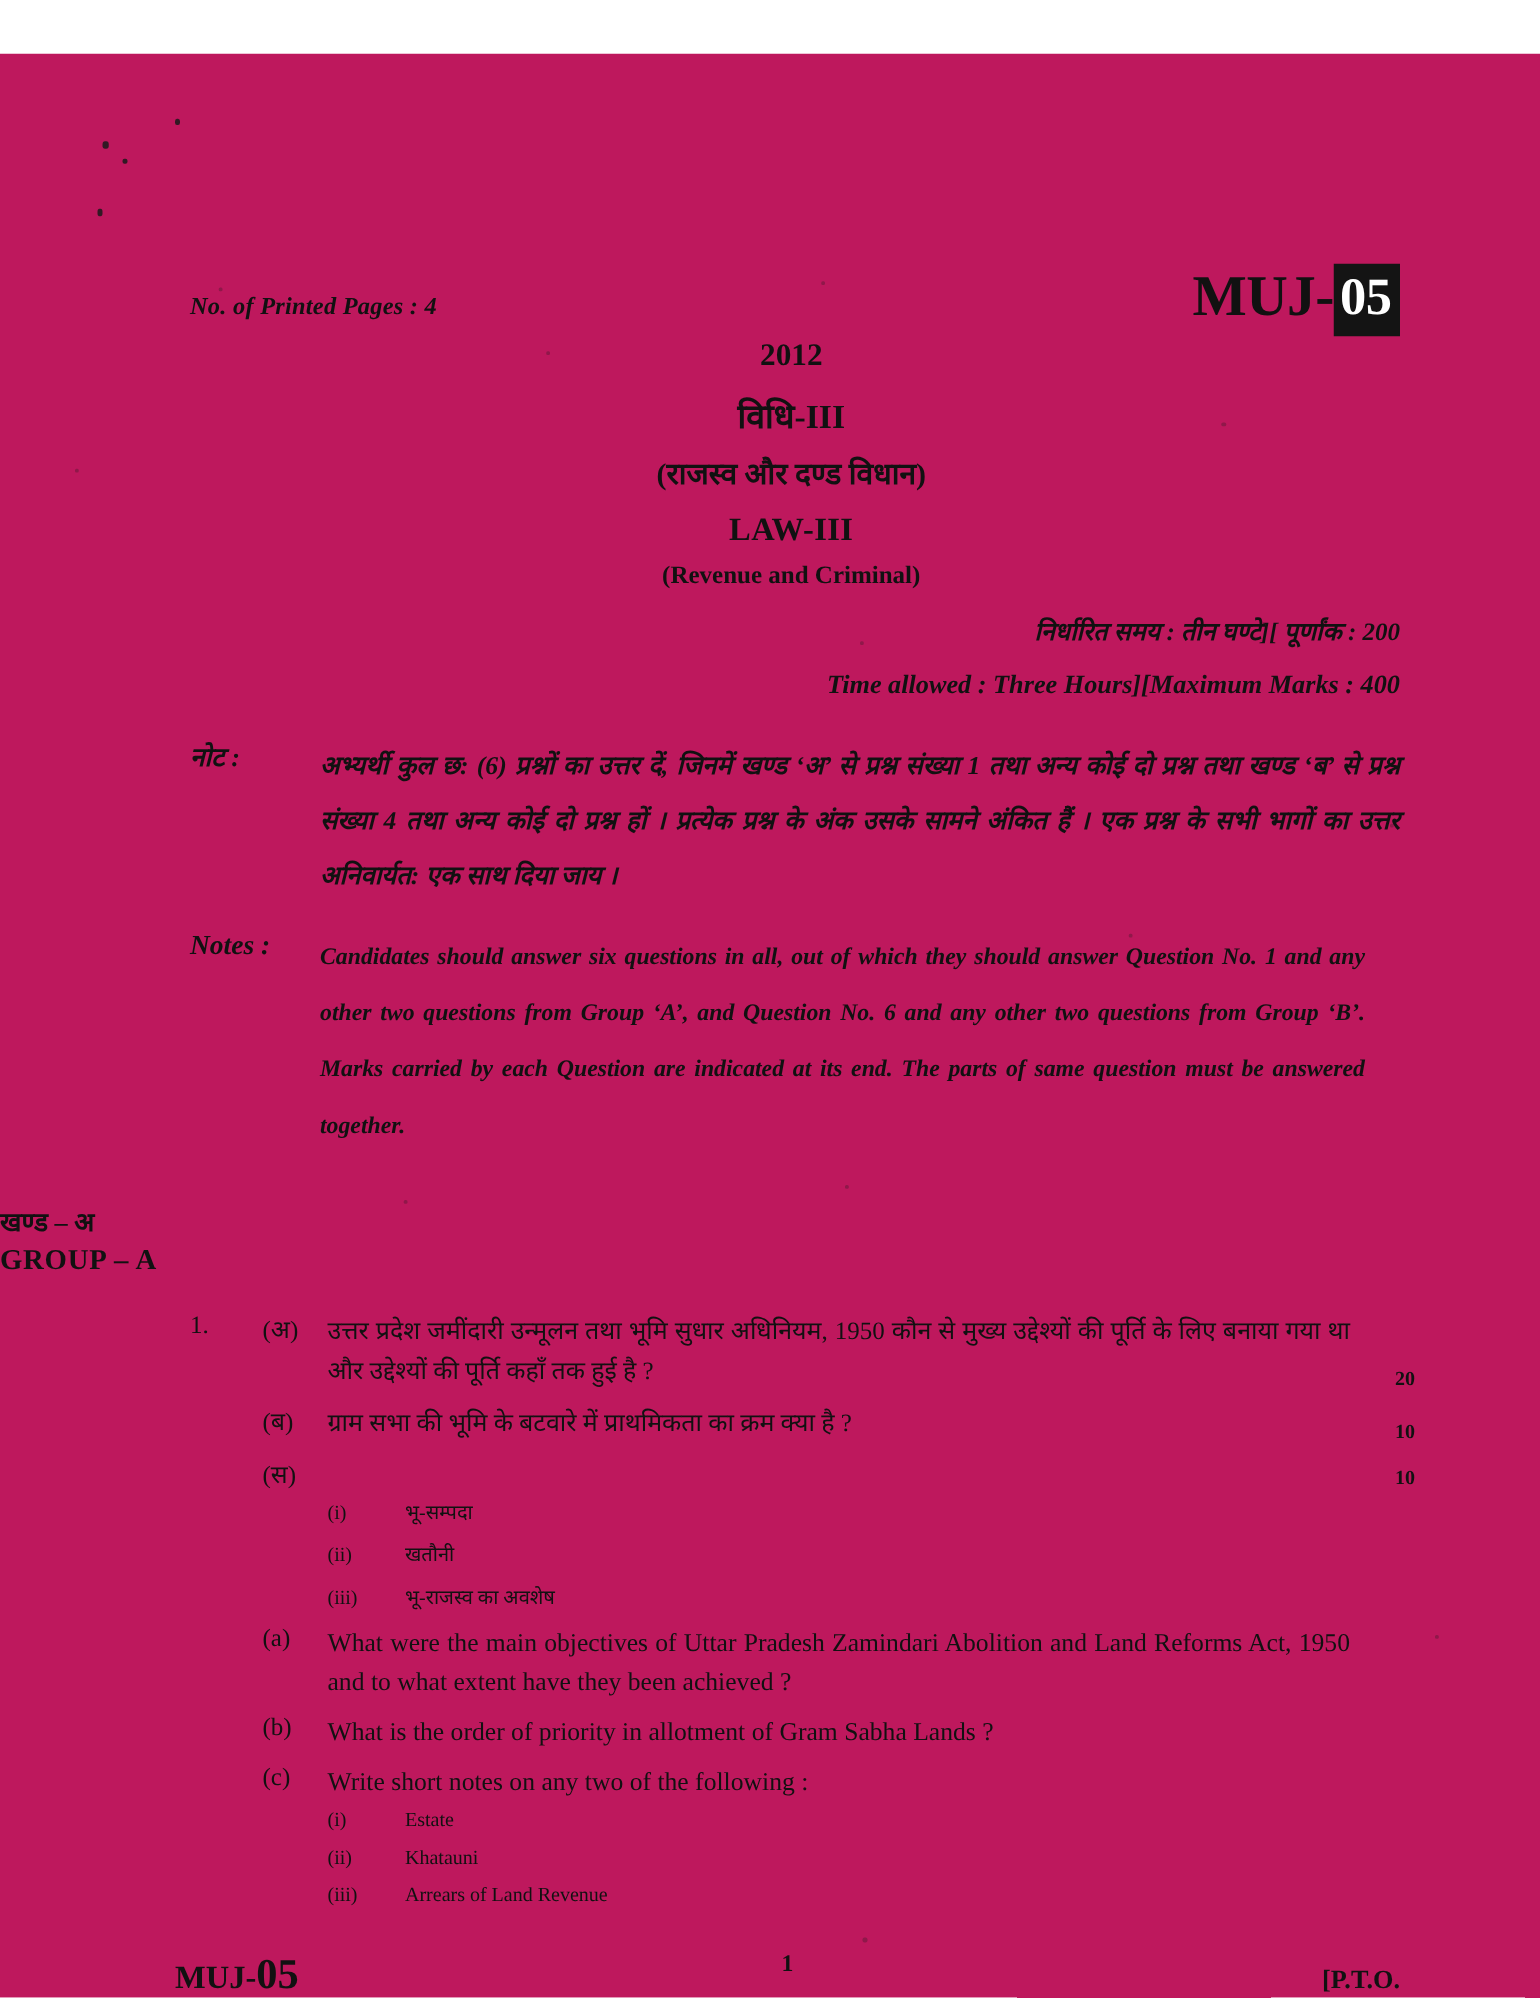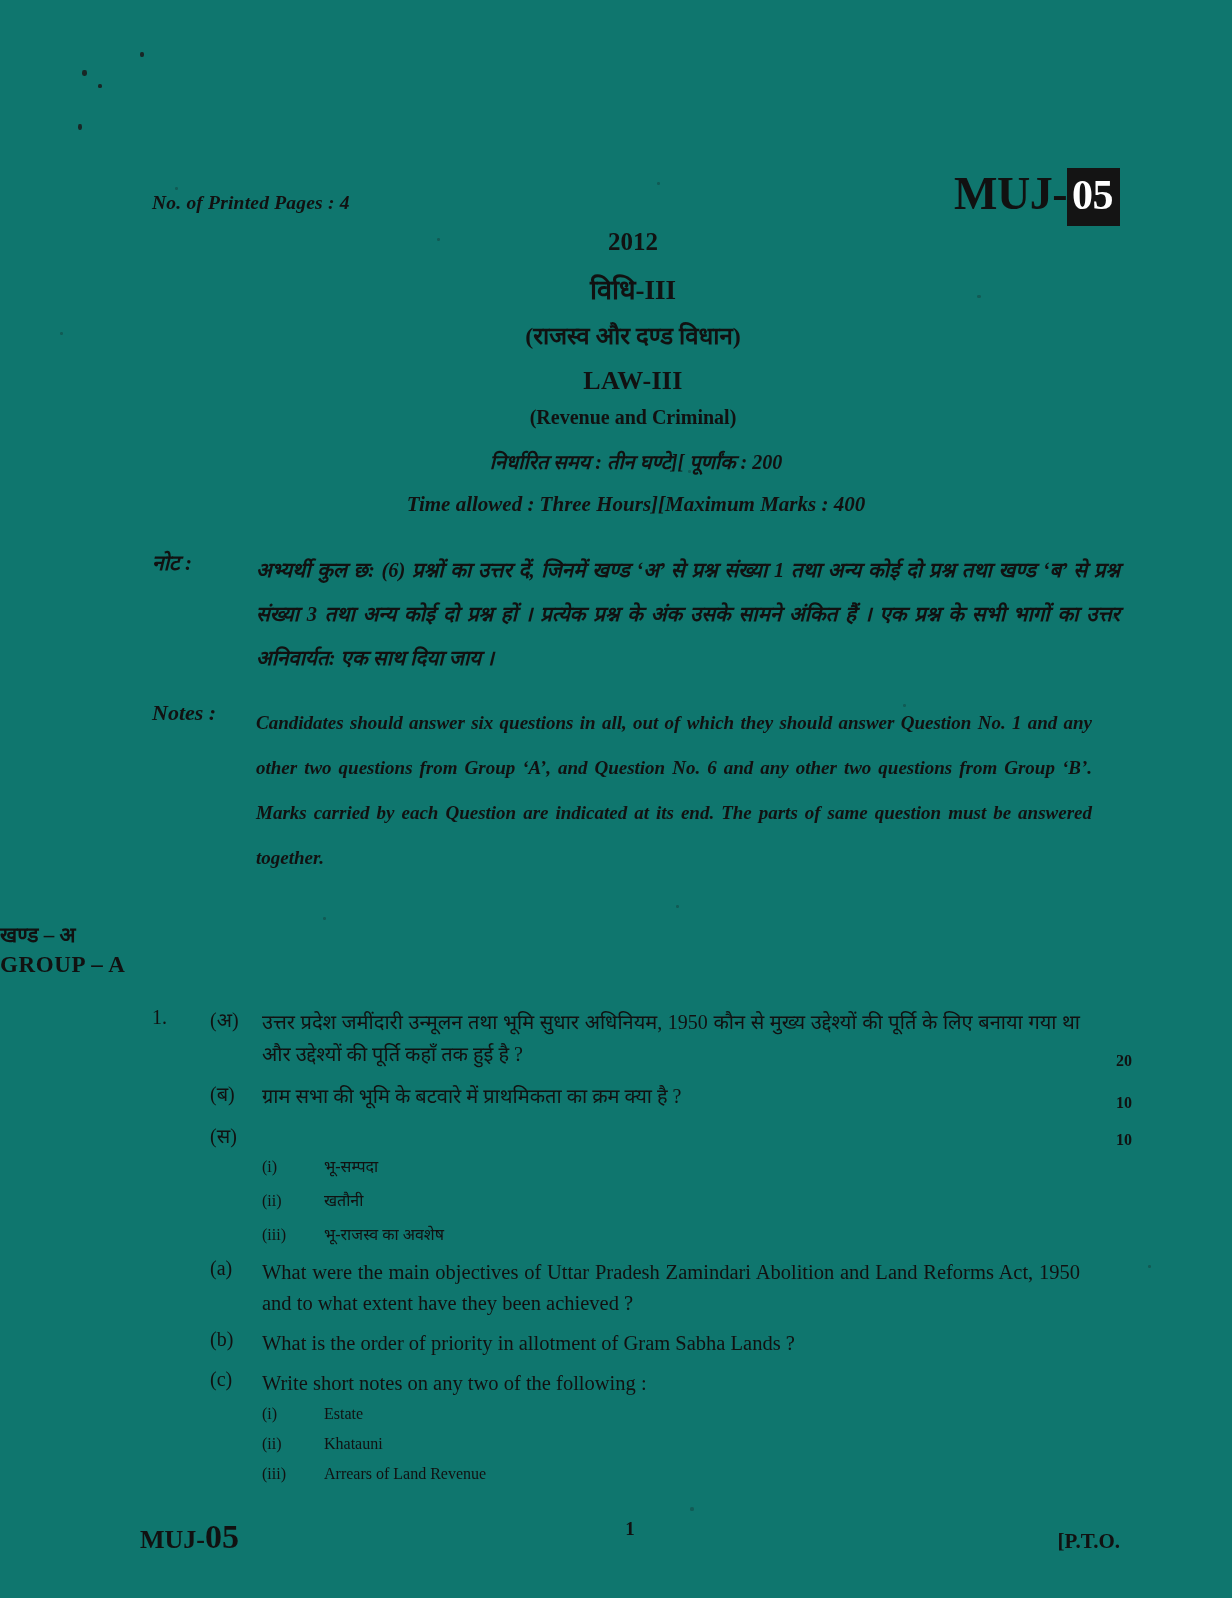--- a/index.html
+++ b/index.html
@@ -13,21 +13,22 @@
     position: relative;
     font-family: "Liberation Serif", "DejaVu Serif", serif;
     color: #111111;
     overflow: hidden;
   }
 
   
   #page {
     position: absolute;
     inset: 0;
-    background: #0f766e;
+    background: #be185d;
+    margin-top: 43px;
   }
 
   
   .speck {
     position: absolute;
     background: #1a1a1a;
     border-radius: 40%;
     opacity: .85;
   }
   .speck-faint { opacity: .28; }
@@ -108,21 +109,21 @@
     font-size: 20px;
     font-weight: bold;
   }
 
   
   .meta-row {
     position: absolute;
     left: 152px;
     right: 112px;
     display: flex;
-    justify-content: center;
+    justify-content: flex-end;
     align-items: baseline;
     font-weight: bold;
     font-style: italic;
   }
   .meta-row-1 { top: 448px; font-size: 20px; }
   .meta-row-2 { top: 492px; font-size: 21px; }
   .meta-left { white-space: nowrap; }
   .meta-right { white-space: nowrap; }
 
   
@@ -326,21 +327,21 @@
       <span class="meta-left">निर्धारित समय : तीन घण्टे]</span>
       <span class="meta-right">[ पूर्णांक : 200</span>
     </div>
     <div class="meta-row meta-row-2">
       <span class="meta-left">Time allowed :  Three Hours]</span>
       <span class="meta-right">[Maximum Marks :  400</span>
     </div>
 
     <div class="note-block note-hi">
       <span class="note-label">नोट :</span>
-      <span class="note-body">अभ्यर्थी कुल छ: (6) प्रश्नों का उत्तर दें, जिनमें खण्ड ‘अ’ से प्रश्न संख्या 1 तथा अन्य कोई दो प्रश्न तथा खण्ड ‘ब’ से प्रश्न संख्या 3 तथा अन्य कोई दो प्रश्न हों । प्रत्येक प्रश्न के अंक उसके सामने अंकित हैं । एक प्रश्न के सभी भागों का उत्तर अनिवार्यत: एक साथ दिया जाय ।</span>
+      <span class="note-body">अभ्यर्थी कुल छ: (6) प्रश्नों का उत्तर दें, जिनमें खण्ड ‘अ’ से प्रश्न संख्या 1 तथा अन्य कोई दो प्रश्न तथा खण्ड ‘ब’ से प्रश्न संख्या 4 तथा अन्य कोई दो प्रश्न हों । प्रत्येक प्रश्न के अंक उसके सामने अंकित हैं । एक प्रश्न के सभी भागों का उत्तर अनिवार्यत: एक साथ दिया जाय ।</span>
     </div>
 
     <div class="note-block note-en">
       <span class="note-label">Notes :</span>
       <span class="note-body">Candidates should answer  six questions in all, out of which they should answer Question No. 1 and any other two questions from Group ‘A’, and Question No. 6 and any other two questions from Group ‘B’. Marks carried by each Question are indicated at its end. The parts of same question must be answered together.</span>
     </div>
 
     <div class="group-head group-head-hi">खण्ड – अ</div>
     <div class="group-head group-head-en">GROUP – A</div>
 

